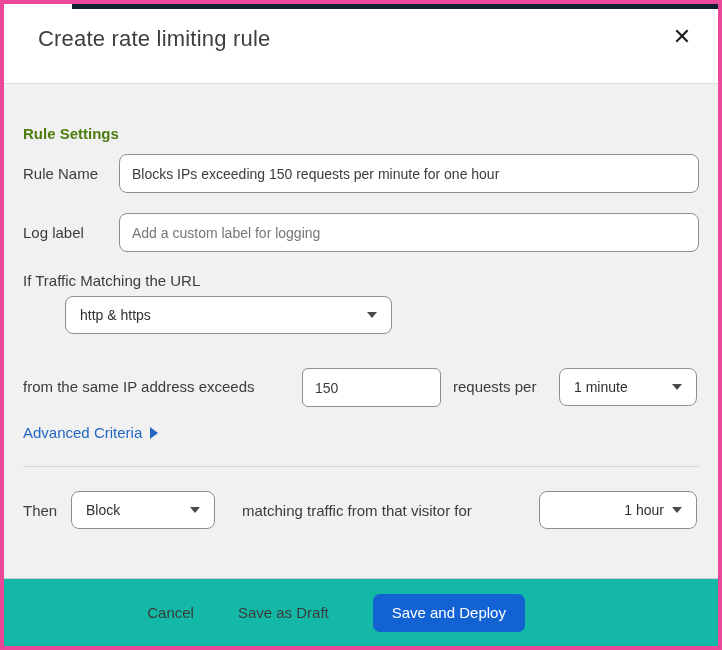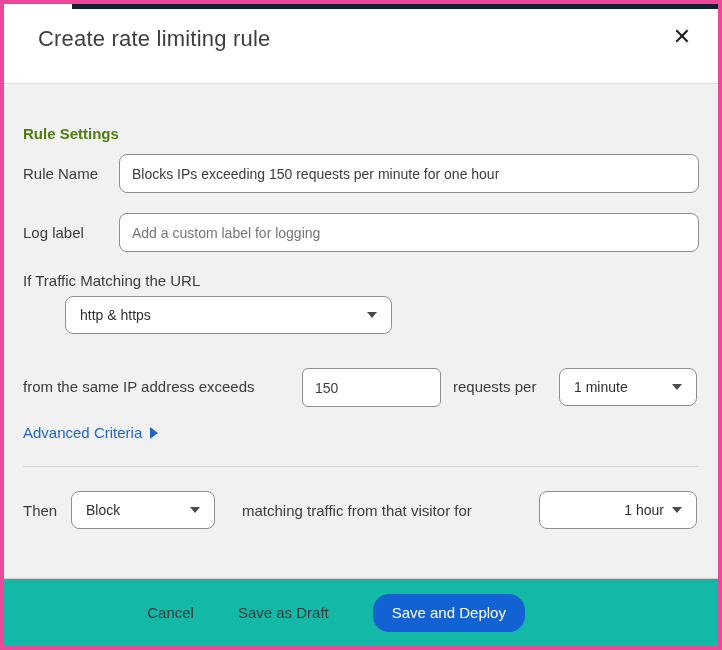--- a/index.html
+++ b/index.html
@@ -93,21 +93,21 @@
     position:absolute; left:0; right:0; bottom:0; height:68px;
     background:#14b8a6; border-top:1px solid #cfcfcf;
     display:flex; align-items:center; justify-content:center; gap:44px;
     padding-right:50px;
   }
   .text-button {
     background:none; border:none; cursor:pointer;
     font-family:"Liberation Sans", sans-serif; font-size:15px; color:#3a3a3a;
   }
   .primary-button {
-    width:152px; height:38px; border:none; border-radius:16px; cursor:pointer;
+    width:152px; height:38px; border:none; border-radius:7px; cursor:pointer;
     background:var(--accent-blue, #1262d4); color:#ffffff;
     font-family:"Liberation Sans", sans-serif; font-size:15px;
   }
 </style>
 </head>
 <body>
 
 <div class="screen">
 
   <div class="page-top-strip"></div>

